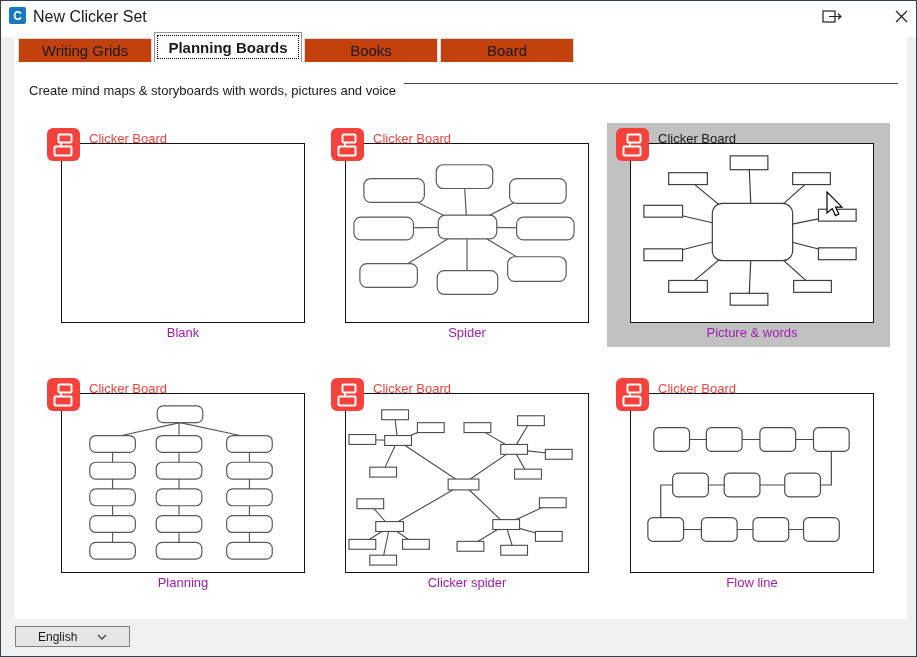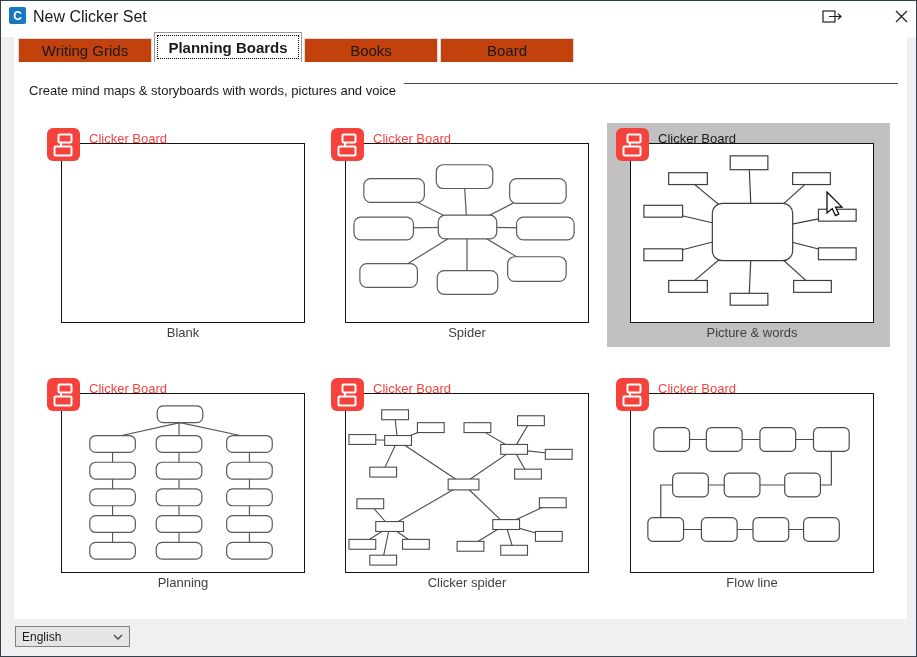--- a/index.html
+++ b/index.html
@@ -34,26 +34,26 @@
   .subtitle-line{flex:1;border-top:1px solid #4c4c4c;margin-left:8px;height:0;}
   
   .card{position:absolute;width:283px;height:224px;background:transparent;}
   .card.selected{background:var(--sel-gray);}
   .badge{position:absolute;left:9px;top:5px;width:33px;height:33px;background:var(--brand-red);border-radius:6px;z-index:3;}
   .badge svg{display:block;}
   .badge-label{position:absolute;left:51px;top:8px;font-size:13px;color:var(--brand-red);z-index:2;text-align:right;}
   .card.selected .badge-label{color:#1a1a1a;}
   .thumb{position:absolute;left:23px;top:20px;width:244px;height:180px;background:#fff;border:1px solid #141414;z-index:1;}
   .thumb svg{display:block;width:242px;height:178px;}
-  .card-name{position:absolute;left:23px;top:202px;width:244px;text-align:center;font-size:13px;color:#404040;}
+  .card-name{position:absolute;left:23px;top:202px;width:244px;text-align:center;font-size:13px;color:#a21caf;}
   
   .cursor{position:absolute;left:824px;top:190px;z-index:9;}
   
   .combo{position:absolute;left:14px;top:625px;width:115px;height:21px;background:#e5e5e5;border:1px solid #7f7f7f;
-    display:flex;align-items:center;font-size:12px;padding:0 6px;}
+    display:flex;align-items:center;font-size:12px;padding:0 22px;}
   .combo-value{flex:1;}
 </style>
 </head>
 <body>
 
 <div class="window">
 
   <div class="titlebar">
     <div class="app-icon">C</div>
     <div class="win-title">New Clicker Set</div>

